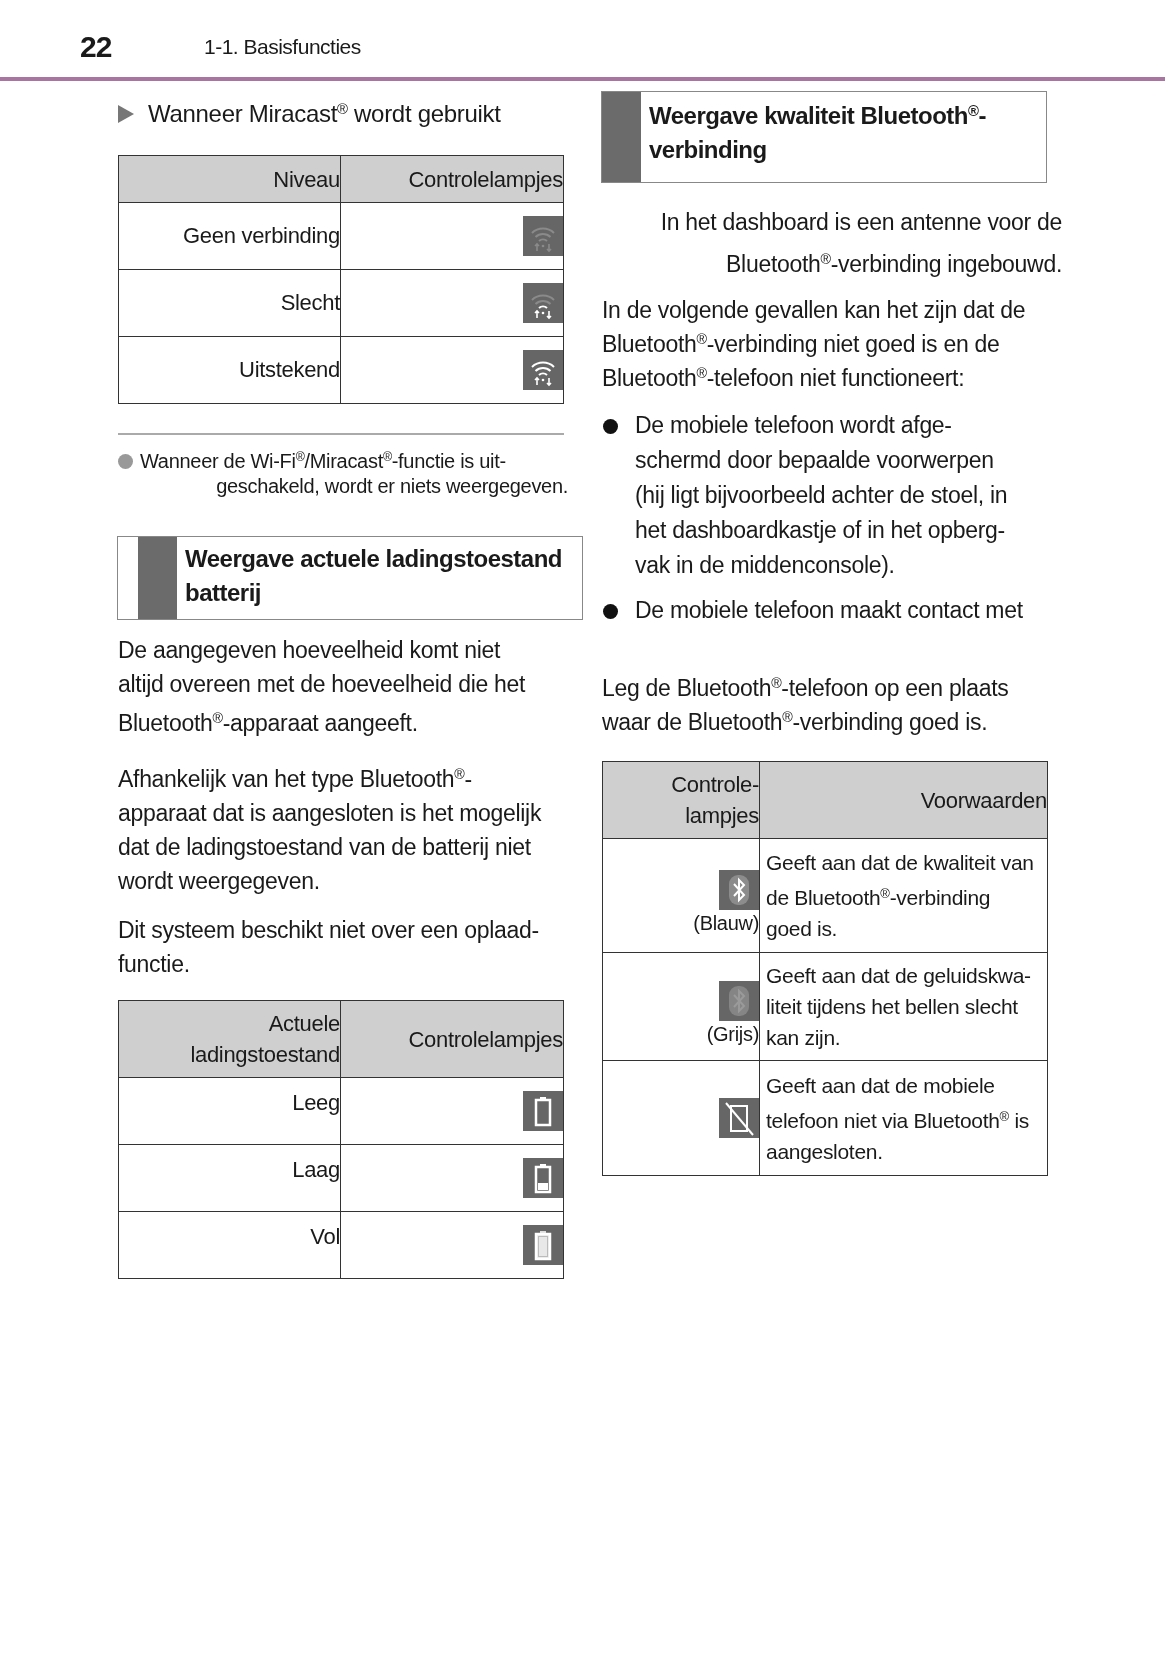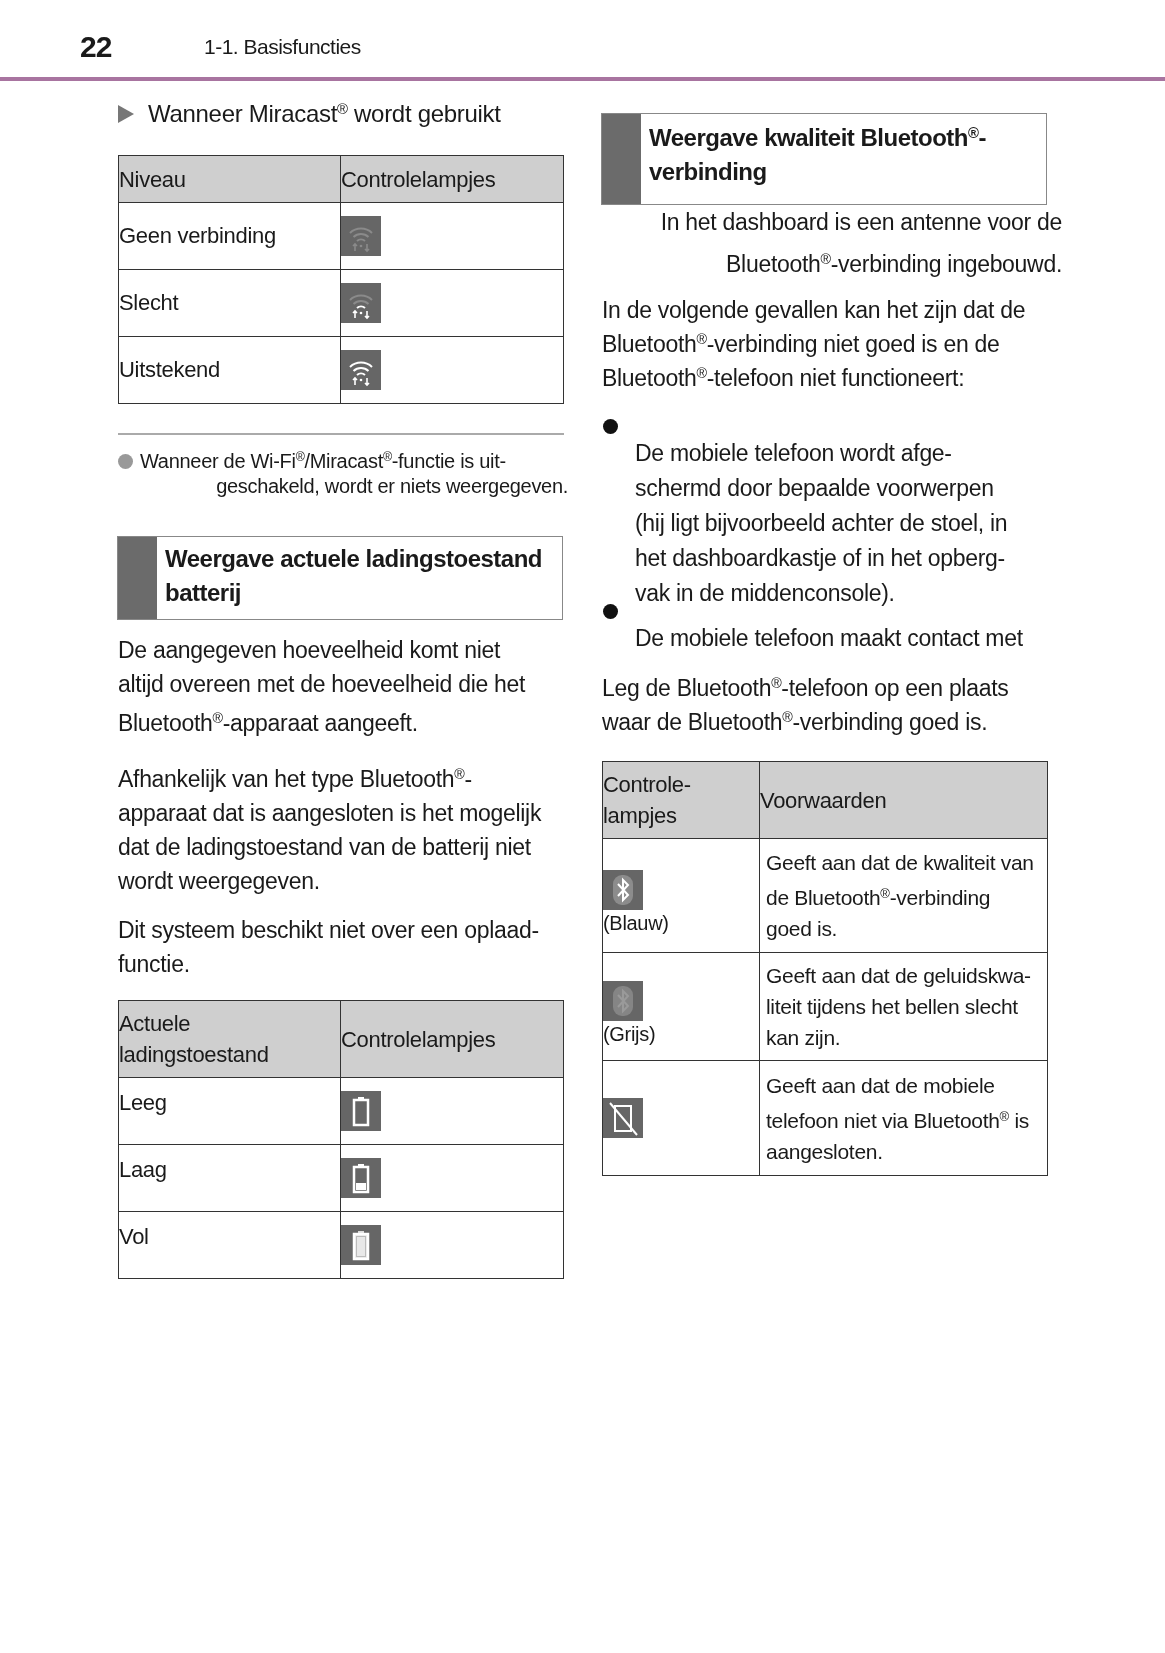--- a/index.html
+++ b/index.html
@@ -7,34 +7,34 @@
        font-family:"Liberation Sans",sans-serif;color:#1a1a1a;}
   .hdr-num{position:absolute;left:80px;top:30px;font-size:30px;font-weight:bold;letter-spacing:-1px;}
   .hdr-title{position:absolute;left:204px;top:35px;font-size:21px;letter-spacing:-0.5px;}
   .hdr-line{position:absolute;left:0;top:77px;width:1165px;height:4px;background:#a874a0;}
   p{margin:0;}
   .body-text{font-size:23px;line-height:34px;letter-spacing:-0.3px;}
   sup{font-size:0.62em;vertical-align:0.55em;line-height:0;}
   .subhead{position:absolute;font-size:24px;letter-spacing:-0.3px;display:flex;align-items:center;}
   .tri{display:inline-block;width:0;height:0;border-top:9px solid transparent;border-bottom:9px solid transparent;border-left:16px solid #777;margin-right:14px;}
   table.t{position:absolute;border-collapse:collapse;font-size:22px;letter-spacing:-0.3px;}
-  table.t td,table.t th{border:1.5px solid #333;text-align:left;vertical-align:middle;font-weight:normal;padding:0;}
+  table.t td,table.t th{border:1.5px solid #333;text-align:right;vertical-align:middle;font-weight:normal;padding:0;}
   table.t th{background:#cfcfcf;line-height:31px;}
   .icon-box{display:inline-block;width:40px;height:40px;background:#666;vertical-align:middle;}
   .icon-box svg{display:block;}
   .sep{position:absolute;left:118px;top:433px;width:446px;height:2px;background:#aaa;}
   .note{position:absolute;left:118px;top:449px;width:450px;font-size:20px;line-height:25px;letter-spacing:-0.3px;}
   .note .dot{display:inline-block;width:15px;height:15px;border-radius:50%;background:#999;margin-right:7px;vertical-align:-1px;}
   .note .l2{padding-left:24px;text-align:right;}
   .secbox{position:absolute;border:1.5px solid #888;display:flex;background:#fff;}
   .secbox .bar{width:39px;background:#6b6b6b;flex:none;}
   .secbox .txt{font-weight:bold;font-size:24px;line-height:34px;letter-spacing:-0.5px;padding:5px 0 0 8px;}
   .bullet{position:absolute;left:603px;width:450px;font-size:23px;line-height:35px;letter-spacing:-0.3px;}
   .bullet .bdot{position:absolute;left:0;top:11px;width:15px;height:15px;border-radius:50%;background:#111;}
-  .bullet .btxt{padding-left:32px;margin-top:28px;}
+  .bullet .btxt{padding-left:32px;}
   .rtcell{text-align:left !important;padding:4px 6px !important;font-size:21px;line-height:31px;}
   .small-label{font-size:20px;display:block;margin-top:2px;}
 </style>
 </head>
 <body>
 
 <div class="hdr-num">22</div>
 <div class="hdr-title">1-1. Basisfuncties</div>
 <div class="hdr-line"></div>
 
@@ -102,21 +102,21 @@
   </tr>
 </tbody>
   </table>
 
 <div class="sep"></div>
 <div class="note">
   <div><span class="dot"></span><span>Wanneer de Wi-Fi</span><sup>®</sup><span>/Miracast</span><sup>®</sup><span>-functie is uit-</span></div>
   <div class="l2">geschakeld, wordt er niets weergegeven.</div>
 </div>
 
-<div class="secbox" style="left:117px;top:536px;width:444px;height:82px;">
+<div class="secbox" style="left:117px;top:536px;width:444px;height:82px;padding-left:20px;">
   <div class="bar"></div>
   <div class="txt">
       <div>Weergave actuele ladingstoestand</div>
       <div>batterij</div>
     </div>
 </div>
 
 <div class="body-text" style="position:absolute;left:118px;top:633px;width:460px;">
   <p>De aangegeven hoeveelheid komt niet</p>
   <p>altijd overeen met de hoeveelheid die het</p>
@@ -167,21 +167,21 @@
       <svg width="40" height="40" viewBox="0 0 40 40">
               <rect x="17" y="6" width="6" height="3" fill="#ddd"></rect>
               <rect x="13" y="9" width="14" height="25" fill="#e8e8e8" stroke="#fff" stroke-width="2.5"></rect>
               <rect x="15.5" y="11.5" width="9" height="20" fill="none" stroke="#bbb" stroke-width="1"></rect>
             </svg>
     </span></td>
   </tr>
 </tbody>
   </table>
 
-<div class="secbox" style="left:601px;top:113px;width:444px;height:90px;">
+<div class="secbox" style="left:601px;top:91px;width:444px;height:90px;">
   <div class="bar"></div>
   <div class="txt" style="padding-top:7px;">
       <div><span>Weergave kwaliteit Bluetooth</span><sup>®</sup><span>-</span></div>
       <div>verbinding</div>
     </div>
 </div>
 
 <div class="body-text" style="position:absolute;left:602px;top:205px;width:460px;text-align:right;">
   <p>In het dashboard is een antenne voor de</p>
   <p style="margin-top:8px;"><span>Bluetooth</span><sup>®</sup><span>-verbinding ingebouwd.</span></p>

